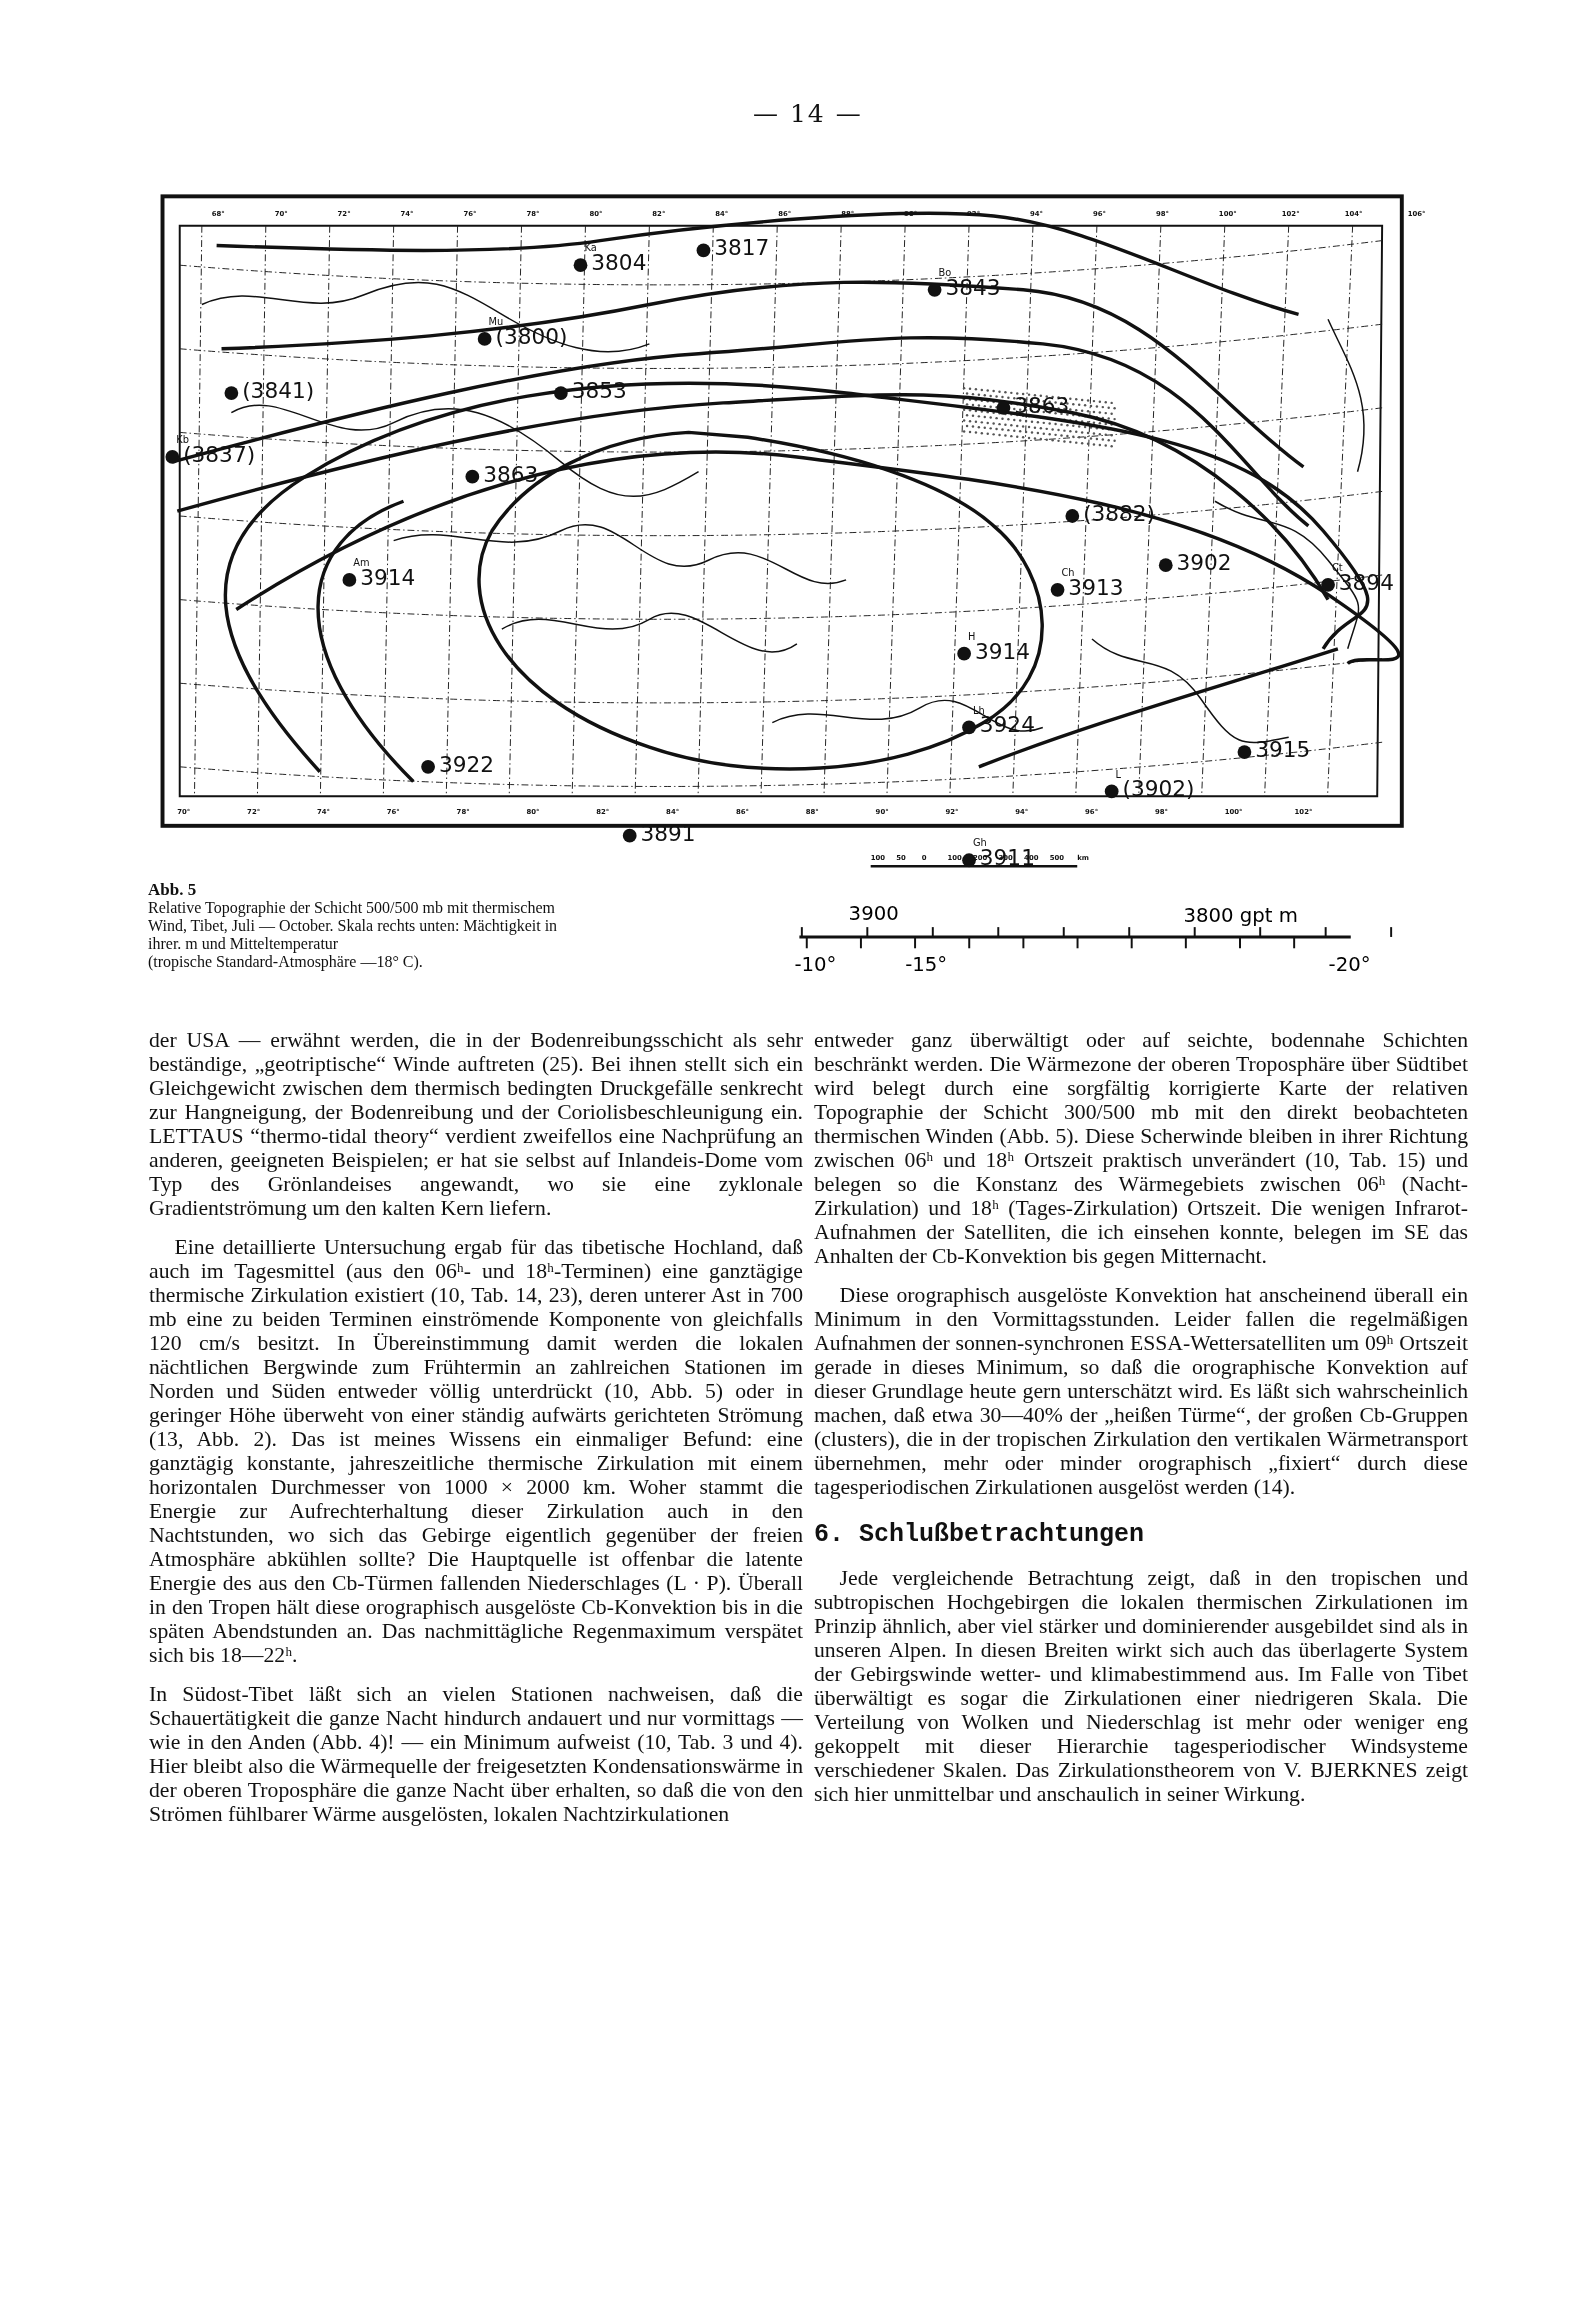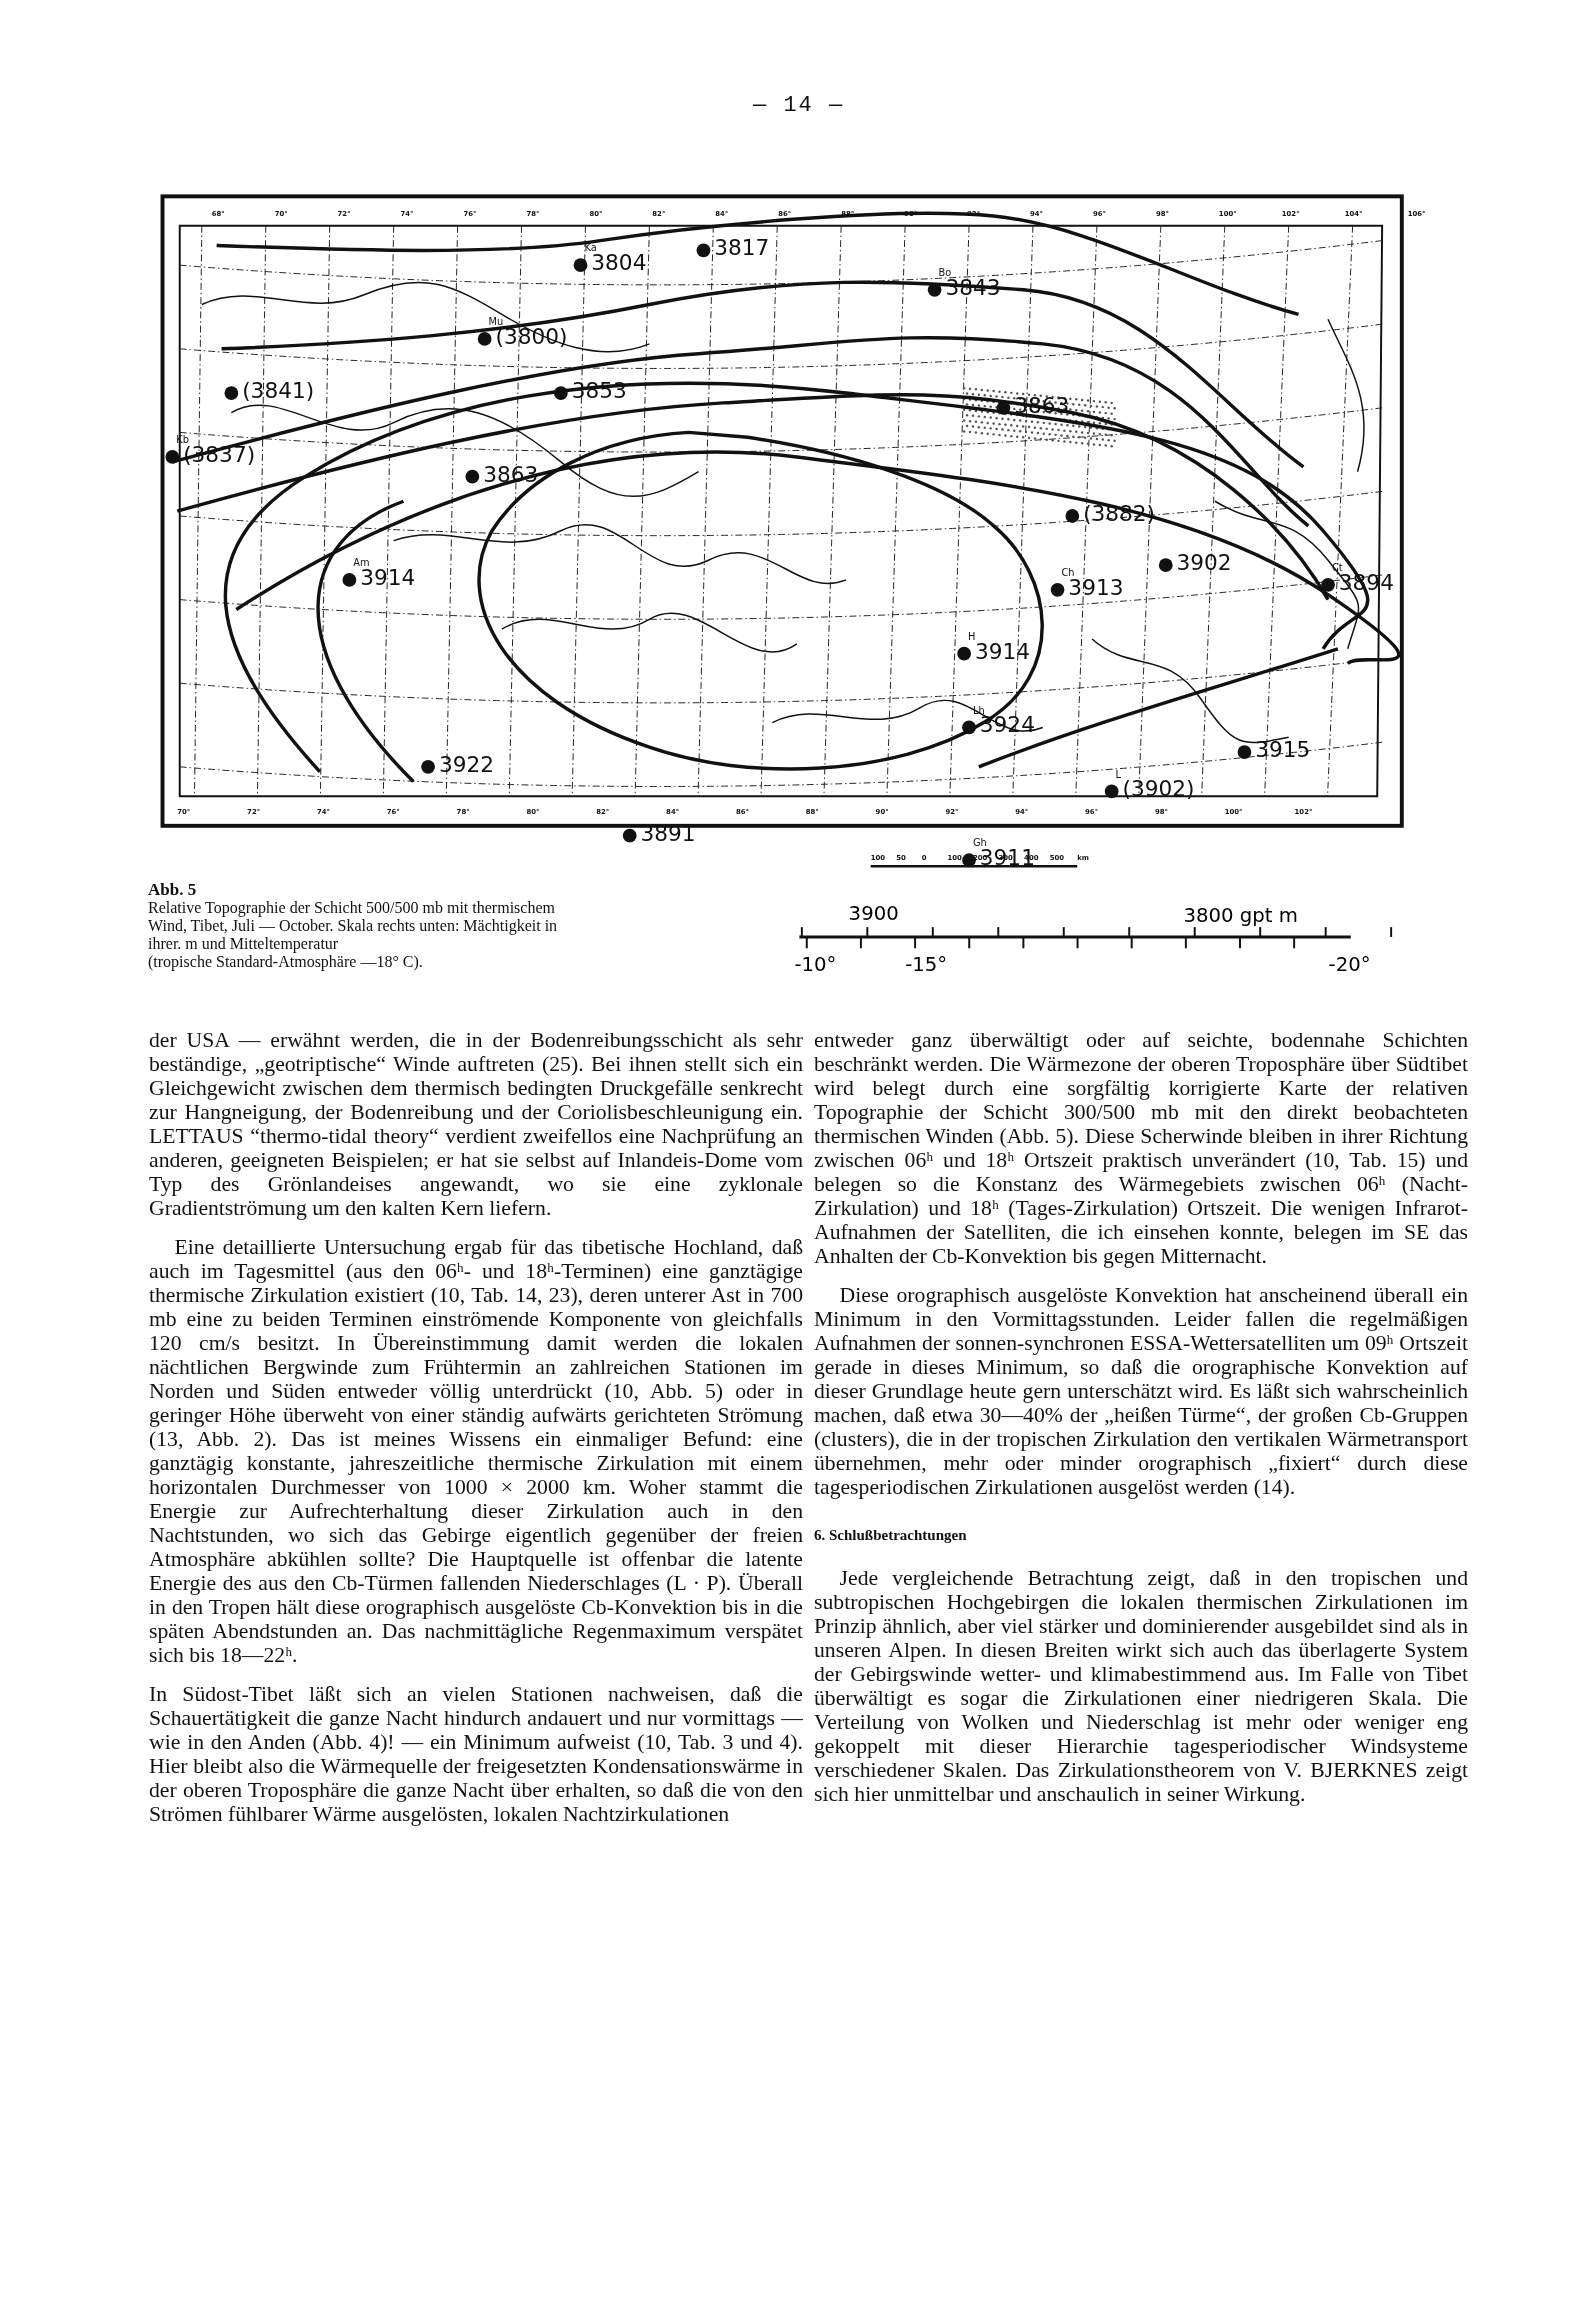--- a/index.html
+++ b/index.html
@@ -1,29 +1,29 @@
 <!DOCTYPE html>
 <html style="font-size:7.9px"><head>
 <meta charset="utf-8">
 <style>
   html, body { margin: 0; padding: 0; background: #ffffff; }
   body { width: 1572px; height: 2319px; position: relative; overflow: hidden; color: #111; font-family: "DejaVu Serif", serif; }
-  .page-number { position: absolute; left: 753px; top: 93px; font-size: 22px; letter-spacing: 2px; font-family: Liberation Mono, monospace; }
+  .page-number { position: absolute; left: 753px; top: 99px; font-size: 25px; letter-spacing: 2px; }
   .figure { position: absolute; left: 157px; top: 157px; width: 1270px; height: 718px; }
   .figure svg { width: 100%; height: 100%; }
   .caption { position: absolute; left: 148px; top: 881px; width: 654px; font-family: "Liberation Serif", serif; font-size: 16px; line-height: 18px; }
   .caption .cap-title { font-weight: bold; font-size: 17px; display: block; }
   .legend-scale { position: absolute; left: 792px; top: 890px; width: 640px; height: 89px; }
   .legend-scale svg { width: 100%; height: 100%; }
   .column { position: absolute; top: 1028px; width: 654px; font-family: "Liberation Serif", serif; font-size: 21.7px; line-height: 24px; text-align: justify; hyphens: manual; }
   .col-left { left: 149px; }
   .col-right { left: 814px; }
   .para { margin: 0 0 14.8px 0; }
   .para.indent { text-indent: 25.6px; }
-  .section-heading { font-weight: bold; font-size: 15px; margin: 24.6px 0 18.7px 0; }
+  .section-heading { font-weight: bold; font-size: 25px; margin: 24.6px 0 18.7px 0; font-family: Liberation Mono, monospace; }
 </style>
 </head>
 <body>
 
 <div class="page-number">— 14 —</div>
 
 <div class="figure">
   <svg viewBox="0 0 2580 1460">
 
     <rect x="10" y="80" width="2520" height="1280" fill="none" stroke="#111" stroke-width="8"></rect>

